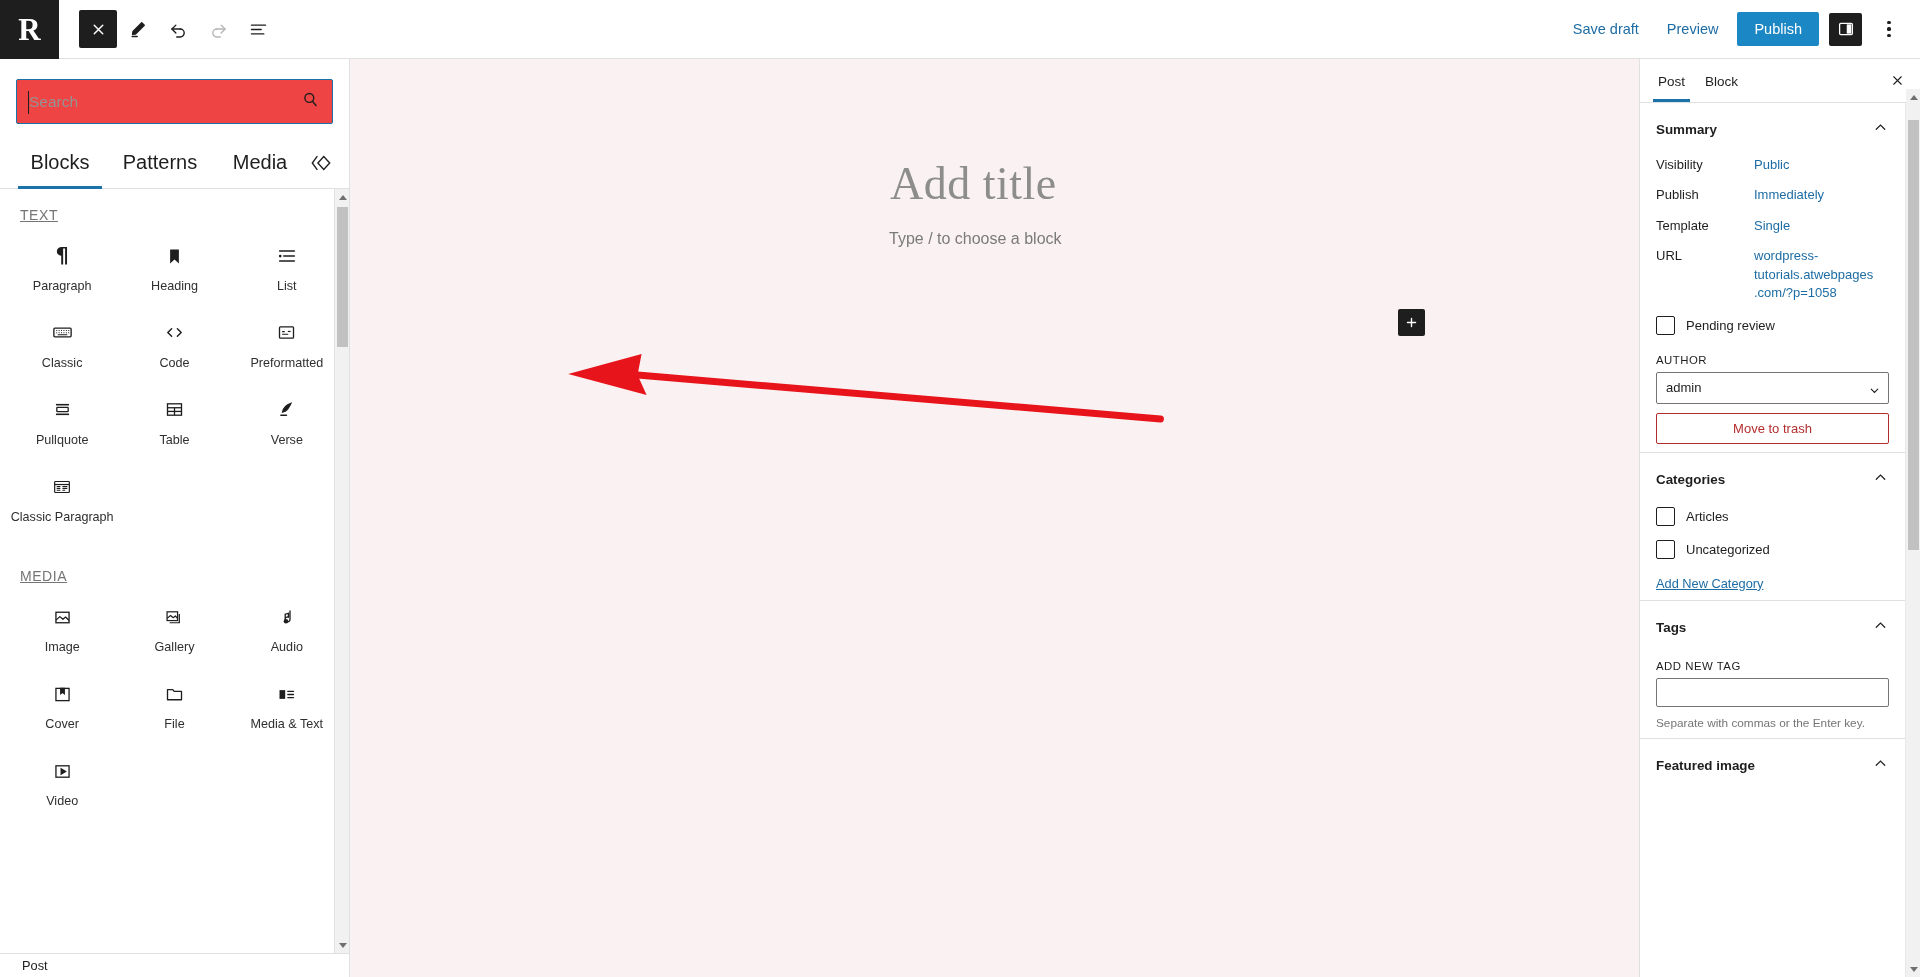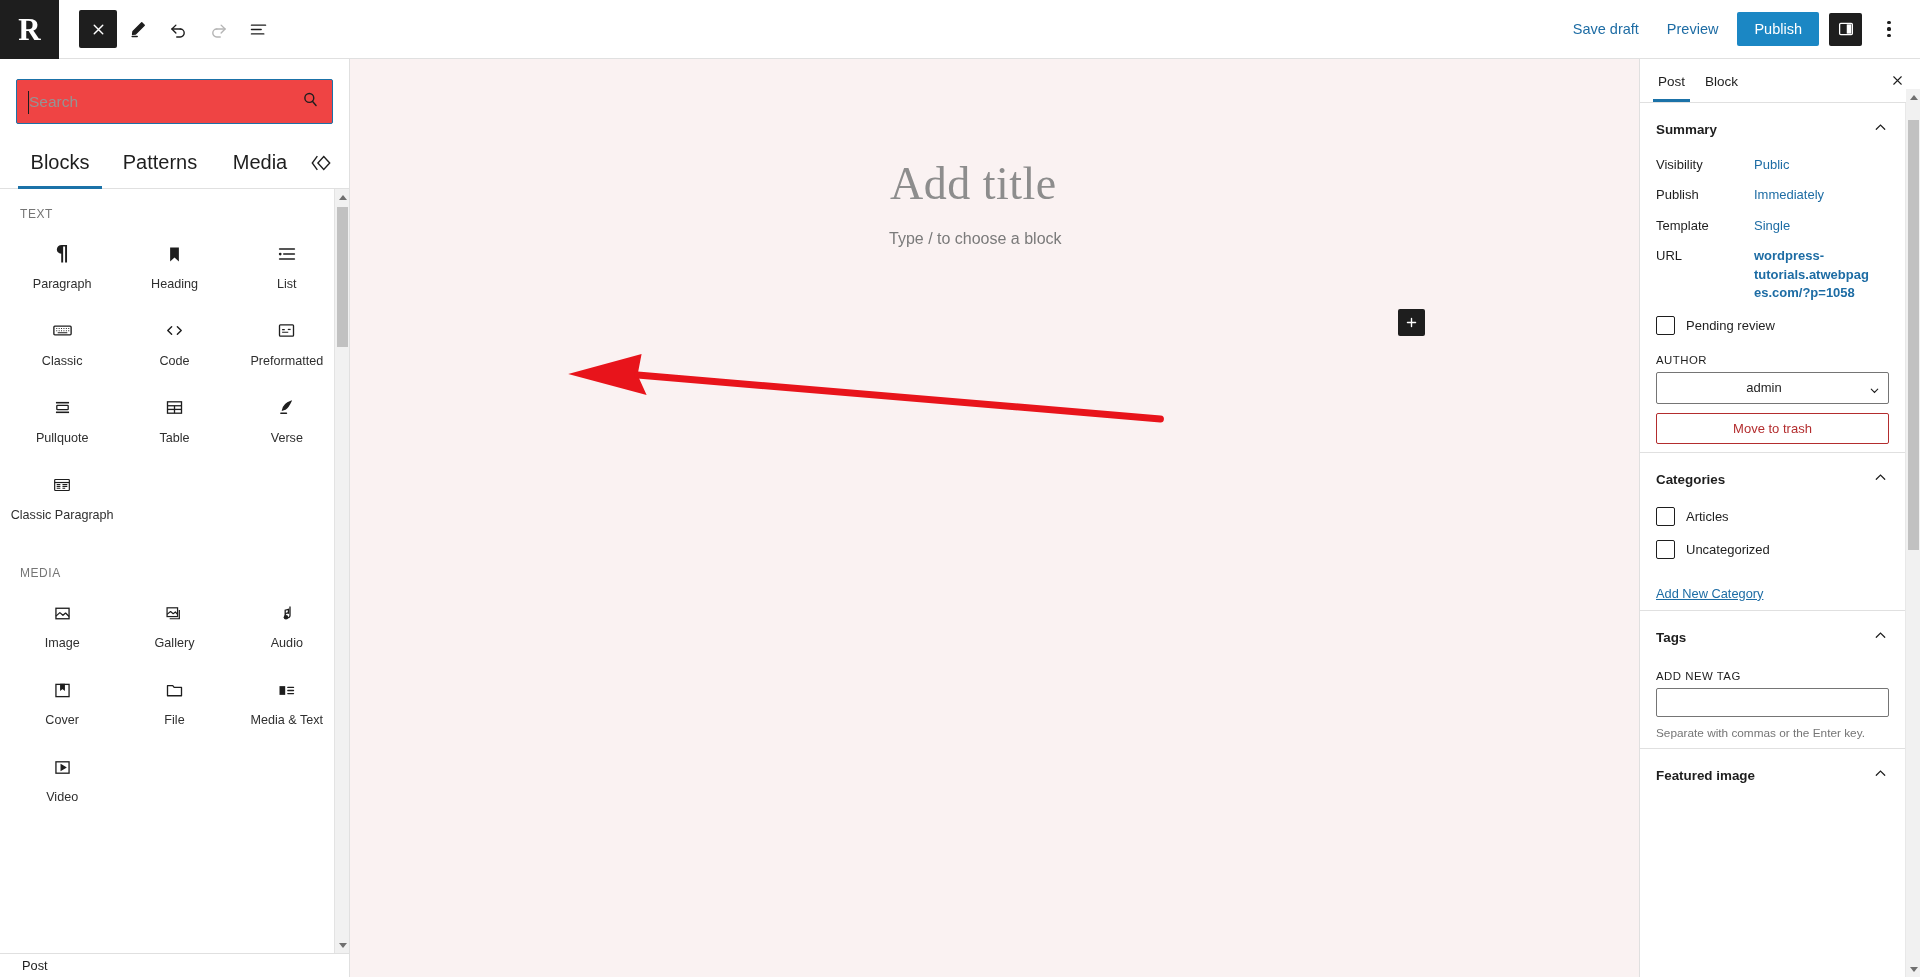--- a/index.html
+++ b/index.html
@@ -77,22 +77,23 @@
     flex: 0 0 auto; width: 100px; text-align: center; background: none; border: none;
     font-family: "Liberation Sans", sans-serif; position: relative;
   }
   .tab.active::after {
     content: ''; position: absolute; left: 8px; right: 8px; bottom: -1px; height: 3px; background: #1b72a8;
   }
   .tab-icon { margin-left: auto; padding-right: 12px; cursor: pointer; display: flex; align-items: center; }
 
   .block-scroll { flex: 1; overflow: hidden; position: relative; padding: 0 6px; }
   .sec-title {
-    font-size: 12px; letter-spacing: .55px; color: #757575; padding: 18px 14px 4px 14px;
+    font-size: 14px; letter-spacing: .55px; color: #757575; padding: 18px 14px 4px 14px;
     font-weight: 400;
+    text-decoration: underline;
   }
   .block-grid { display: grid; grid-template-columns: repeat(3, 1fr); }
   .block-item {
     display: flex; flex-direction: column; align-items: center; justify-content: flex-start;
     padding: 14px 4px 10px 4px; min-height: 76px; cursor: pointer; background: none; border: none;
     font-family: "Liberation Sans", sans-serif;
   }
   .block-ic { height: 30px; display: flex; align-items: center; justify-content: center; color: #1e1e1e; }
   .block-lb {
     margin-top: 8px; font-size: 12.6px; color: #2f2f2f; text-align: center; line-height: 1.18;
@@ -164,29 +165,28 @@
   .cb {
     width: 19px; height: 19px; min-width: 19px; border: 1.3px solid #1e1e1e; border-radius: 2px; background: #fff; cursor: pointer;
   }
   .cb-label { font-size: 13px; color: #1e1e1e; }
   .field-label { font-size: 11.4px; letter-spacing: .5px; color: #1e1e1e; padding: 12px 0 6px 0; }
   .select-wrap { position: relative; }
   select.sel {
     width: 100%; height: 32px; border: 1px solid #757575; border-radius: 2px; background: #fff;
     font-size: 13px; padding: 0 26px 0 9px; color: #1e1e1e; appearance: none; cursor: pointer;
     font-family: "Liberation Sans", sans-serif;
-    text-align: center;
   }
   .sel-chev { position: absolute; right: 8px; top: 11px; pointer-events: none; }
   .trash-btn {
     width: 100%; margin-top: 9px; height: 31px; background: #fff; border: 1px solid #b32d2e;
     color: #b32d2e; border-radius: 2px; font-size: 13px; cursor: pointer;
     font-family: "Liberation Sans", sans-serif;
   }
-  .link-under { font-size: 12.8px; color: #1d6ca4; text-decoration: underline; cursor: pointer; display: inline-block; margin-top: 20px; }
+  .link-under { font-size: 12.8px; color: #1d6ca4; text-decoration: underline; cursor: pointer; display: inline-block; margin-top: 10px; }
   .tag-input {
     width: 100%; height: 29px; border: 1px solid #757575; border-radius: 2px; padding: 0 8px;
     font-size: 13px; font-family: "Liberation Sans", sans-serif; outline: none;
   }
   .helper { font-size: 11.8px; color: #757575; margin-top: 9px; }
   .sb-scrollbar {
     position: absolute; right: 0; top: 44px; bottom: 0; width: 15px; background: #f1f1f1; border-left: 1px solid #e8e8e8;
   }
   .sb-sb-thumb { position: absolute; left: 2px; width: 11px; top: 17px; height: 430px; background: #c1c1c1; }
 </style>
@@ -518,21 +518,21 @@
           <div class="row">
             <span class="row-label">Publish</span>
             <span class="row-value">Immediately</span>
           </div>
           <div class="row">
             <span class="row-label">Template</span>
             <span class="row-value">Single</span>
           </div>
           <div class="row">
             <span class="row-label">URL</span>
-            <span class="row-value" style="max-width:122px;font-weight:bold;">wordpress-tutorials.atwebpages.com/?p=1058</span>
+            <span class="row-value" style="max-width:122px;">wordpress-tutorials.atwebpages.com/?p=1058</span>
           </div>
 
           <div class="cb-row">
             <span class="cb"></span>
             <span class="cb-label">Pending review</span>
           </div>
 
           <div class="field-label">AUTHOR</div>
           <div class="select-wrap">
             <select class="sel">

